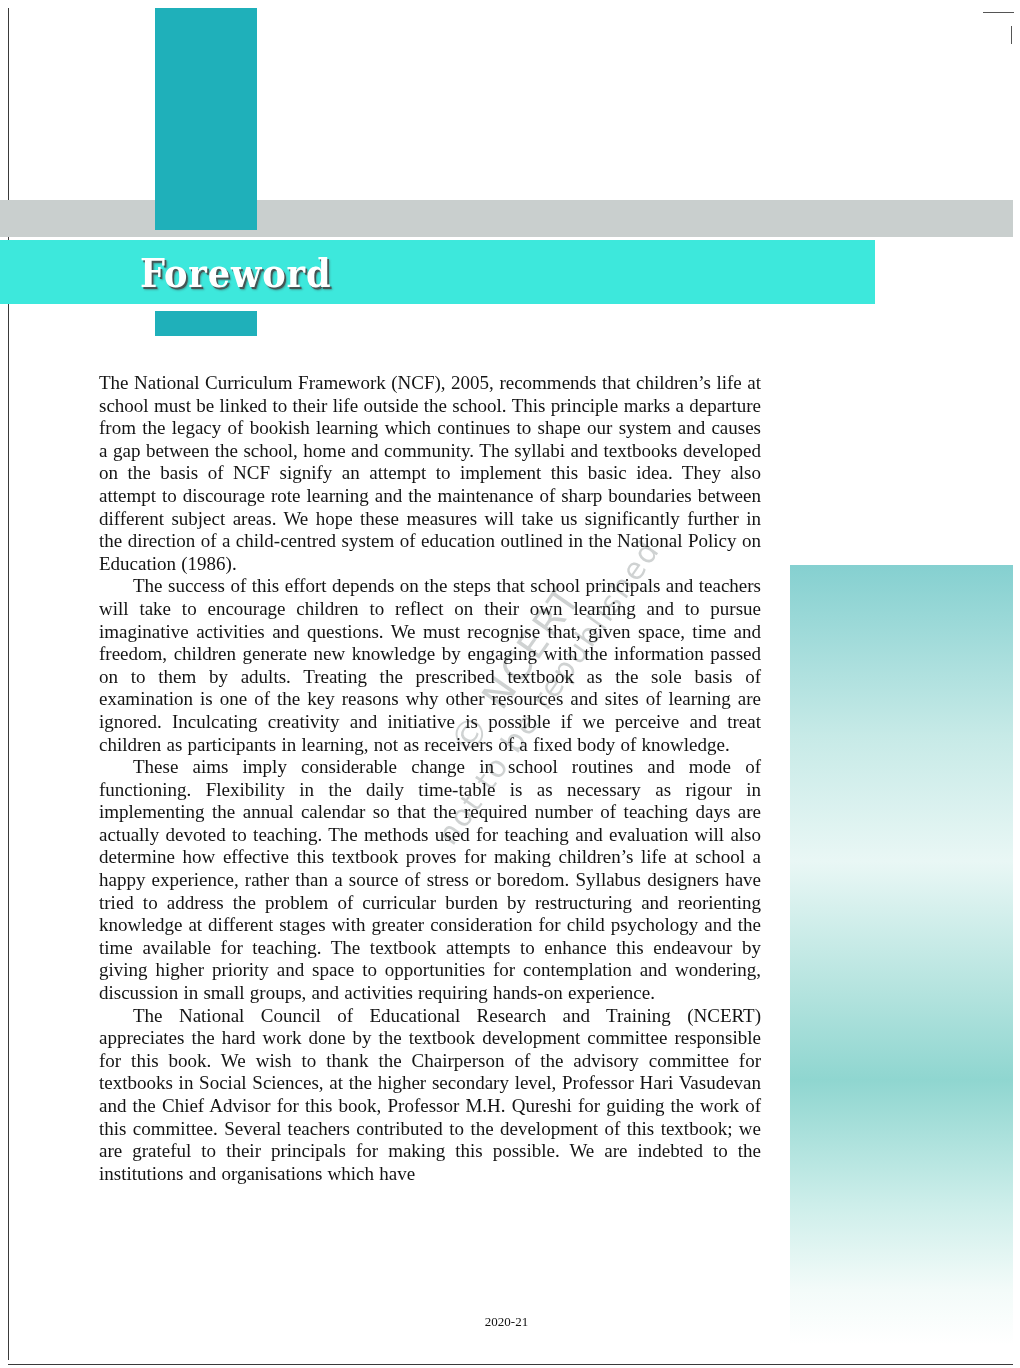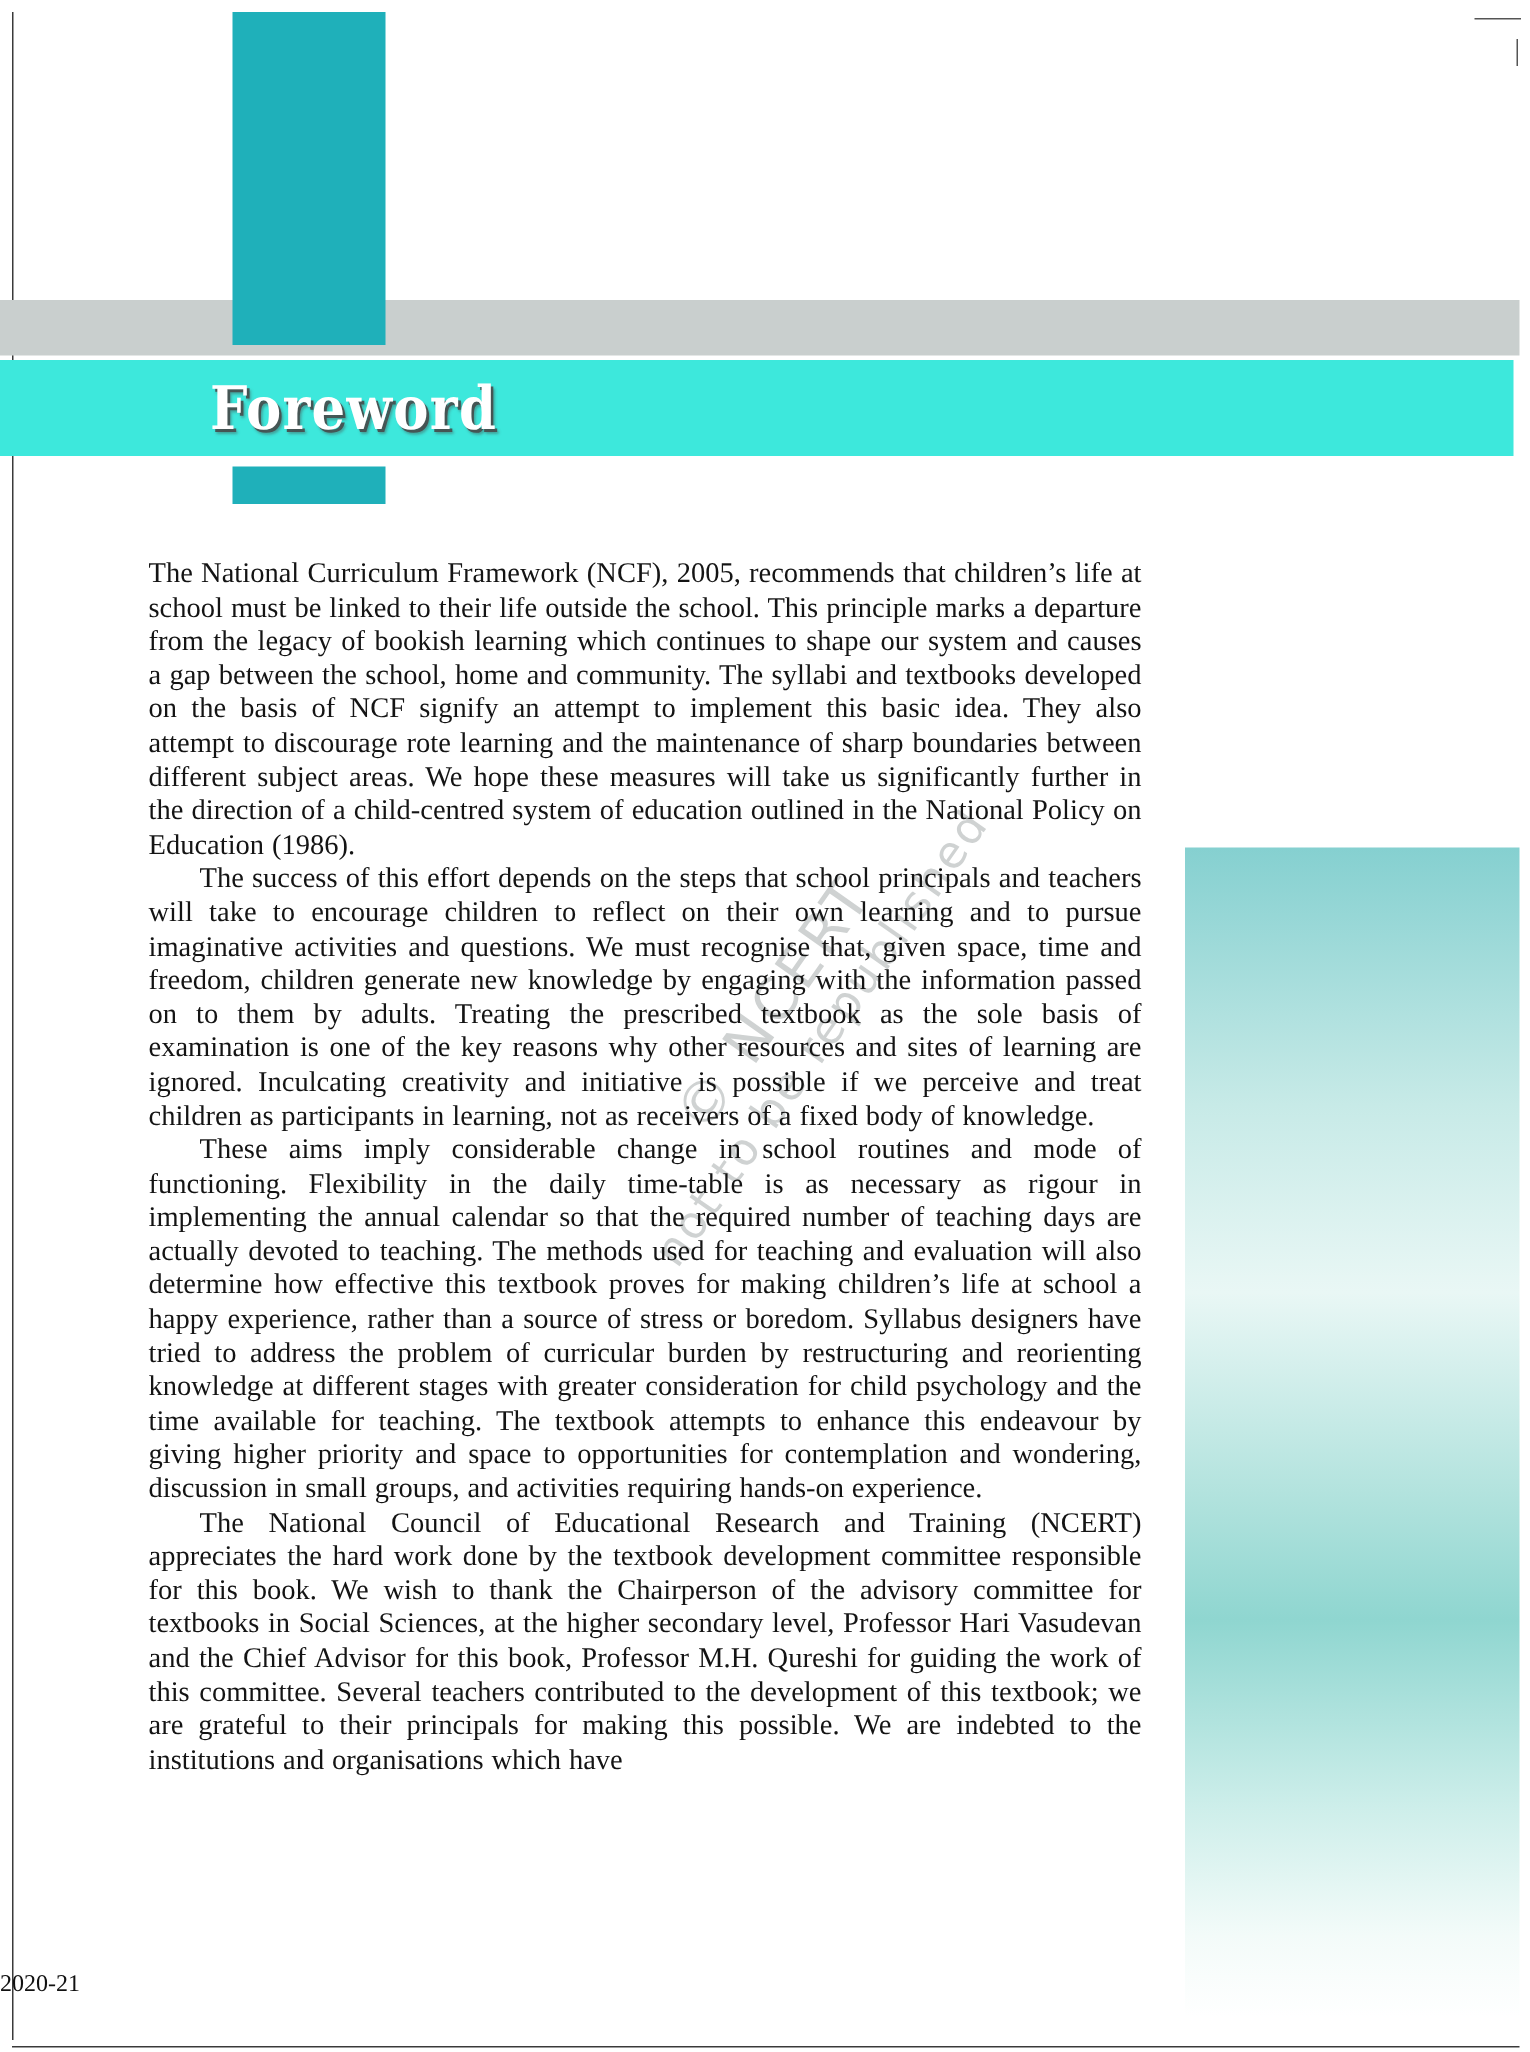--- a/index.html
+++ b/index.html
@@ -43,21 +43,21 @@
     position: absolute; left: 0; top: 200px; width: 1013px; height: 37px;
     background: var(--gray-band, #c9cfce);
     z-index: 1;
   }
   .teal-bar {
     position: absolute; left: 155px; top: 8px; width: 102px; height: 222px;
     background: var(--teal-bar, #1fb0ba);
     z-index: 2;
   }
   .title-band {
-    position: absolute; left: 0; top: 240px; width: 1009px; height: 64px;
+    position: absolute; left: 0; top: 240px; width: 875px; height: 64px;
     background: var(--title-band, #3de8dc);
     z-index: 2;
     display: flex; align-items: center;
   }
   .title-band h1 {
     margin: 0 0 0 140px;
     font-family: "DejaVu Serif", serif;
     font-weight: 700;
     font-size: 40px;
     letter-spacing: 1px;
@@ -121,21 +121,22 @@
     line-height: 22.6px;
     text-align: justify;
     word-spacing: 0.5px;
   }
   .content p.indent {
     text-indent: 34px;
   }
 
   .footer {
     position: absolute; left: 0; top: 1314px; width: 1013px;
-    font-size: 16px;
+    text-align: center;
+    font-size: 13px;
     color: #111;
     z-index: 3;
   }
 </style>
 </head>
 <body>
 
 <div class="page">
 
   <div class="border-left"></div>

